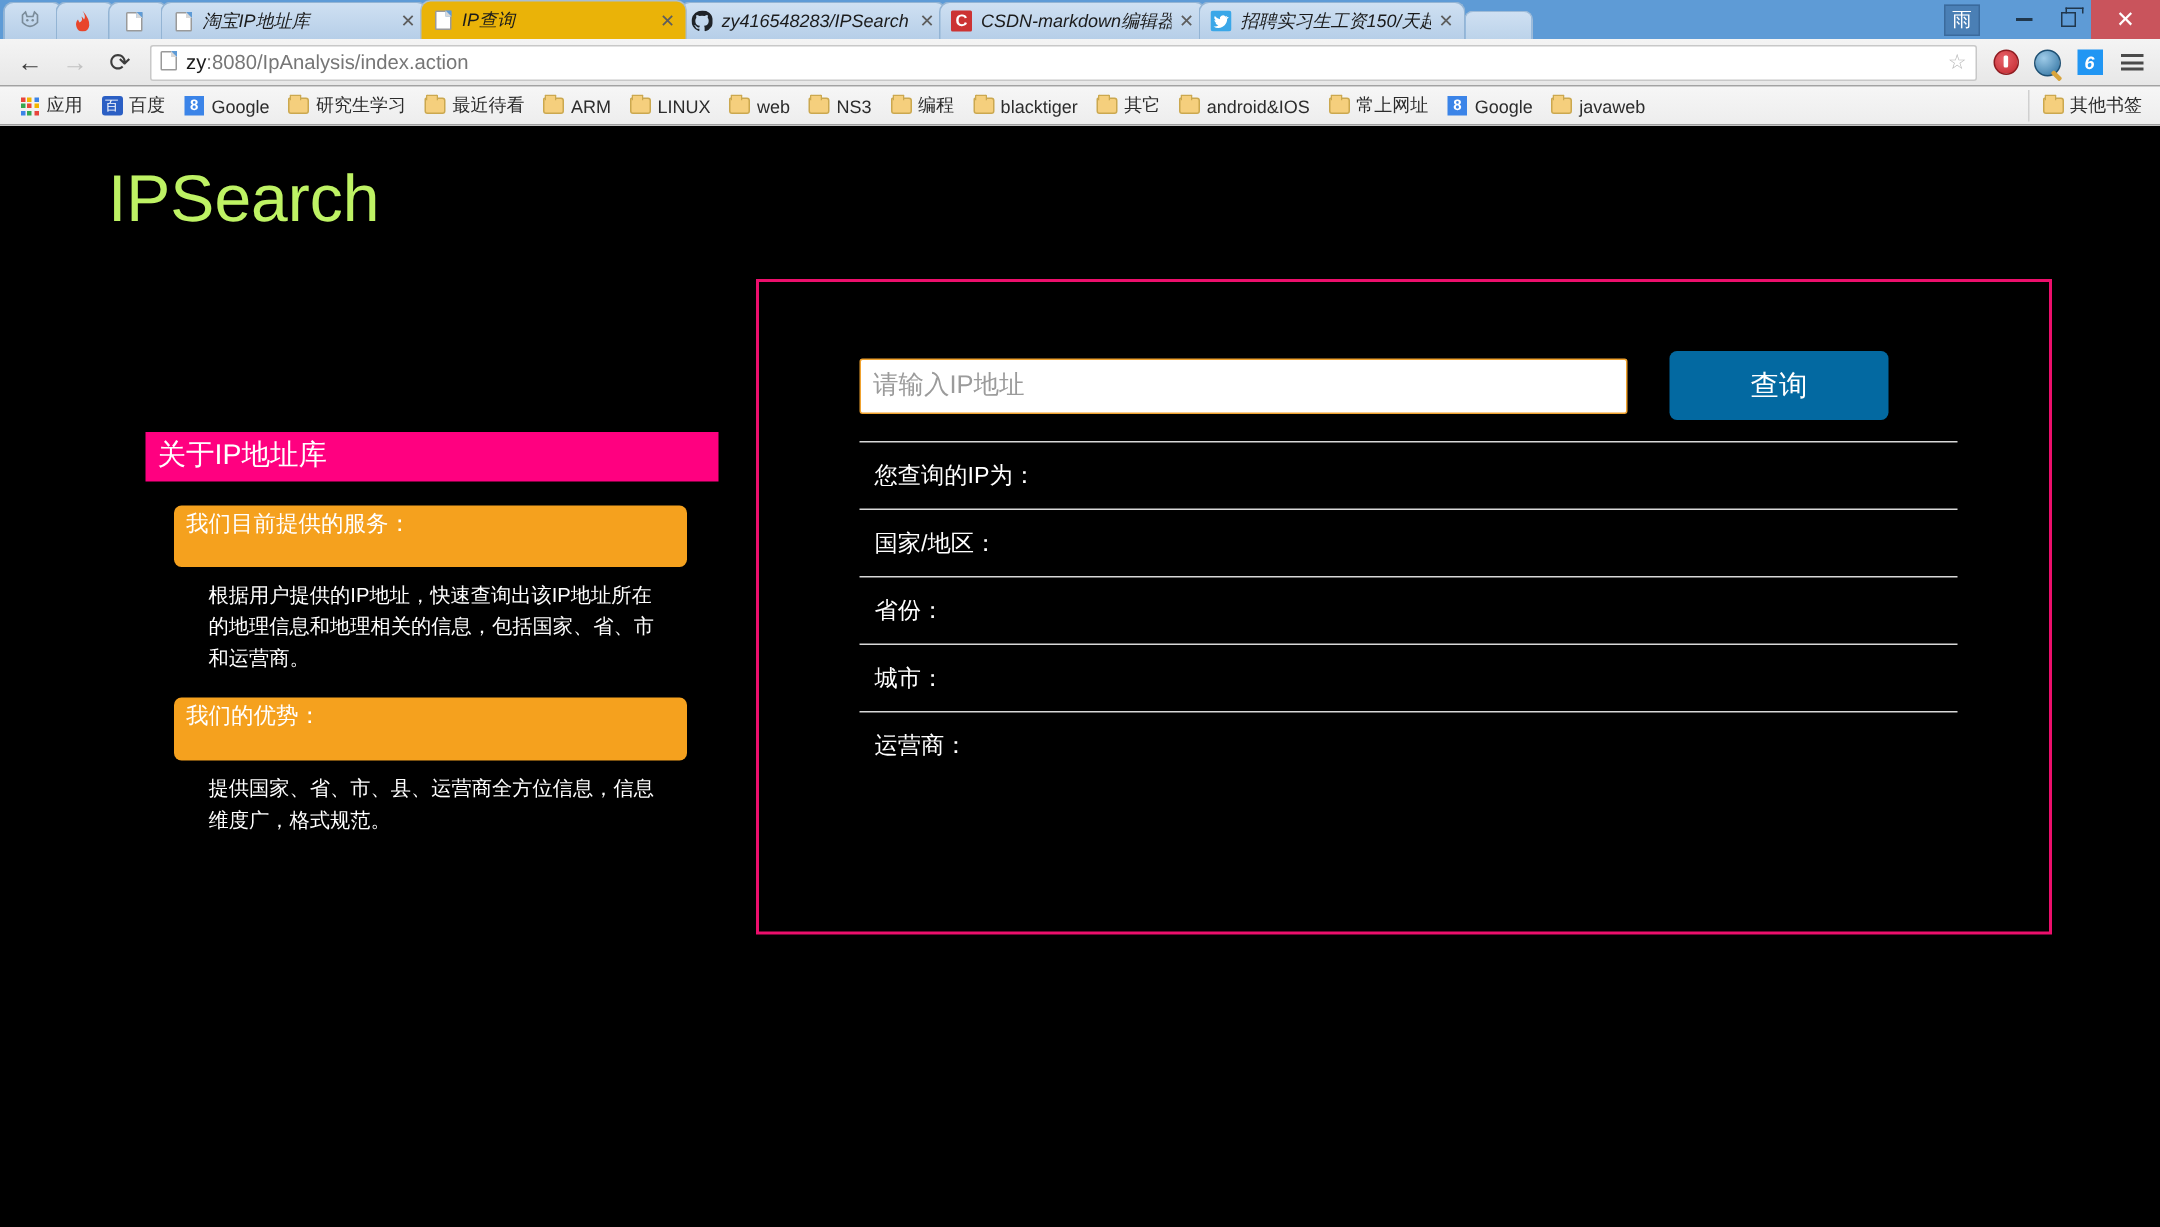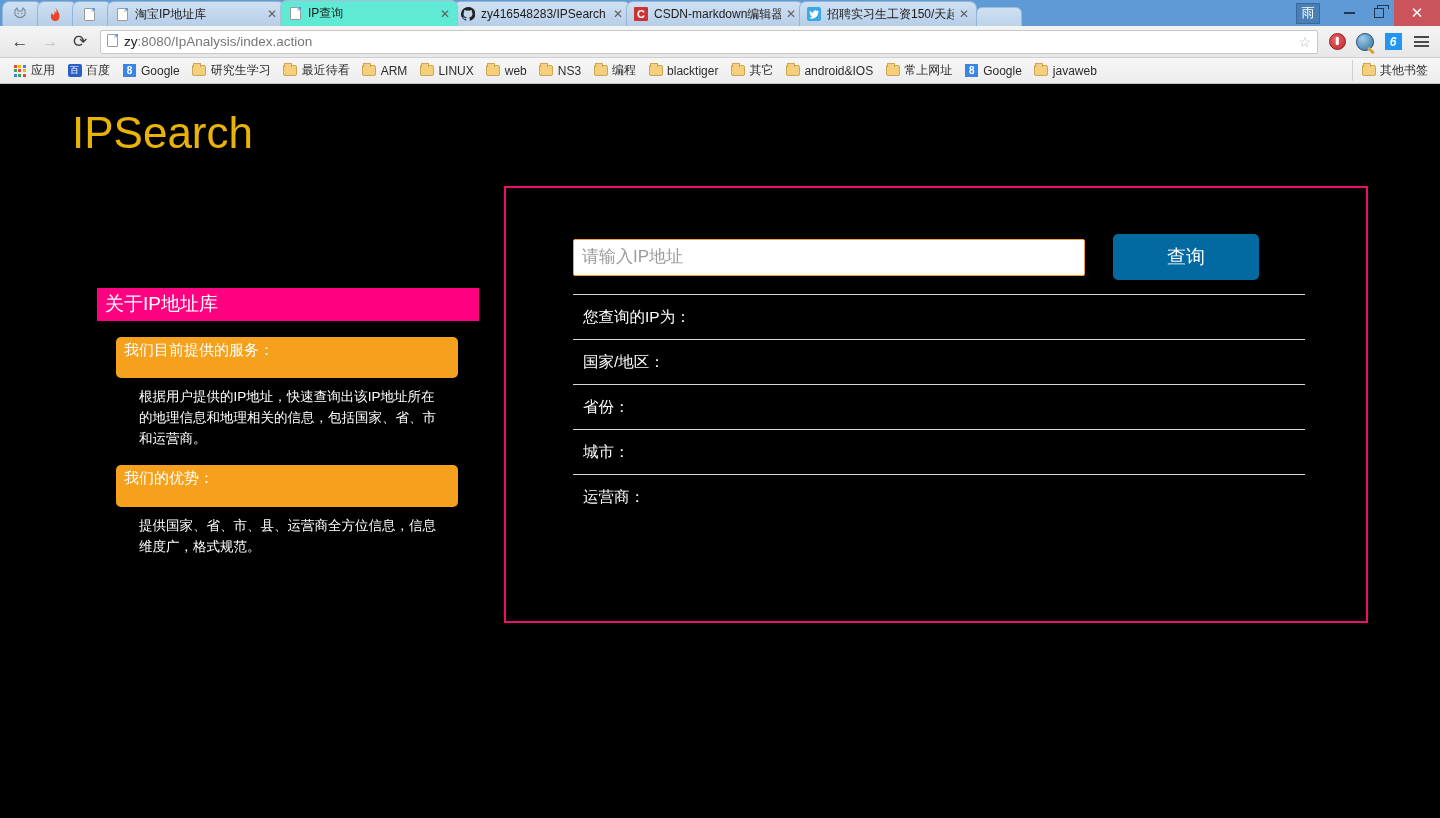--- a/index.html
+++ b/index.html
@@ -24,31 +24,31 @@
     border: 1px solid #93b4d4; border-bottom: none;
     border-radius: 7px 7px 0 0;
     margin-right: -5px; padding: 0 6px;
     position: relative; font-size: 12px; color: #222;
     transform: skewX(0deg);
     overflow: hidden;
   }
   .tab.pinned { width: 40px; justify-content: center; padding: 0; }
   .tab.named { width: 178px; }
   .tab.active {
-    background: #5eead4; border-color: #a9bed2; z-index: 5;
+    background: #eab308; border-color: #a9bed2; z-index: 5;
     height: 26px;
   }
   .tab .favicon {
     width: 16px; height: 16px; flex: 0 0 16px; margin-right: 5px;
     display: flex; align-items: center; justify-content: center;
     font-size: 11px; line-height: 1;
   }
   .tab .tablabel {
     flex: 1 1 auto; white-space: nowrap; overflow: hidden;
-    text-overflow: clip; font-size: 12px; color: #1b1b1b;
+    text-overflow: clip; font-size: 12px; color: #1b1b1b; font-style: italic;
   }
   .tab .tabclose {
     flex: 0 0 12px; width: 12px; text-align: center;
     color: #5d5d5d; font-size: 12px; line-height: 12px; margin-left: 4px;
   }
   .tab-newtab {
     width: 46px; height: 19px;
     background: linear-gradient(to bottom,#cfe0f2,#bcd3ea);
     border: 1px solid #9ebbd8; border-bottom: none;
     border-radius: 6px 6px 0 0; margin-left: 4px;
@@ -136,21 +136,21 @@
     display:flex;align-items:center;justify-content:center;border-radius:2px;}
   .g-ico { width:13px;height:13px;background:#3b84e8;color:#fff;font-size:10px;
     font-weight:bold;display:flex;align-items:center;justify-content:center;}
   .bm-right { position:absolute; right: 6px; display:flex; align-items:center;
     gap:4px; padding-left:8px; border-left:1px solid #d0d0d0; }
 
   
   .page { flex: 1 1 auto; background:#000; position: relative; overflow:hidden; }
   .logo {
     position:absolute; left:72px; top:24px;
-    font-size: 44px; color:#eab308; letter-spacing: 0px;
+    font-size: 44px; color:#bef264; letter-spacing: 0px;
     font-family:"Liberation Sans","DejaVu Sans",sans-serif;
   }
 
   
   .info { position:absolute; left:97px; top:204px; width: 382px; }
   .info-title {
     background:#ff0080; color:#fff; font-size:19px;
     padding: 4px 8px 5px 8px; line-height: 1.25;
   }
   .sub-head {

